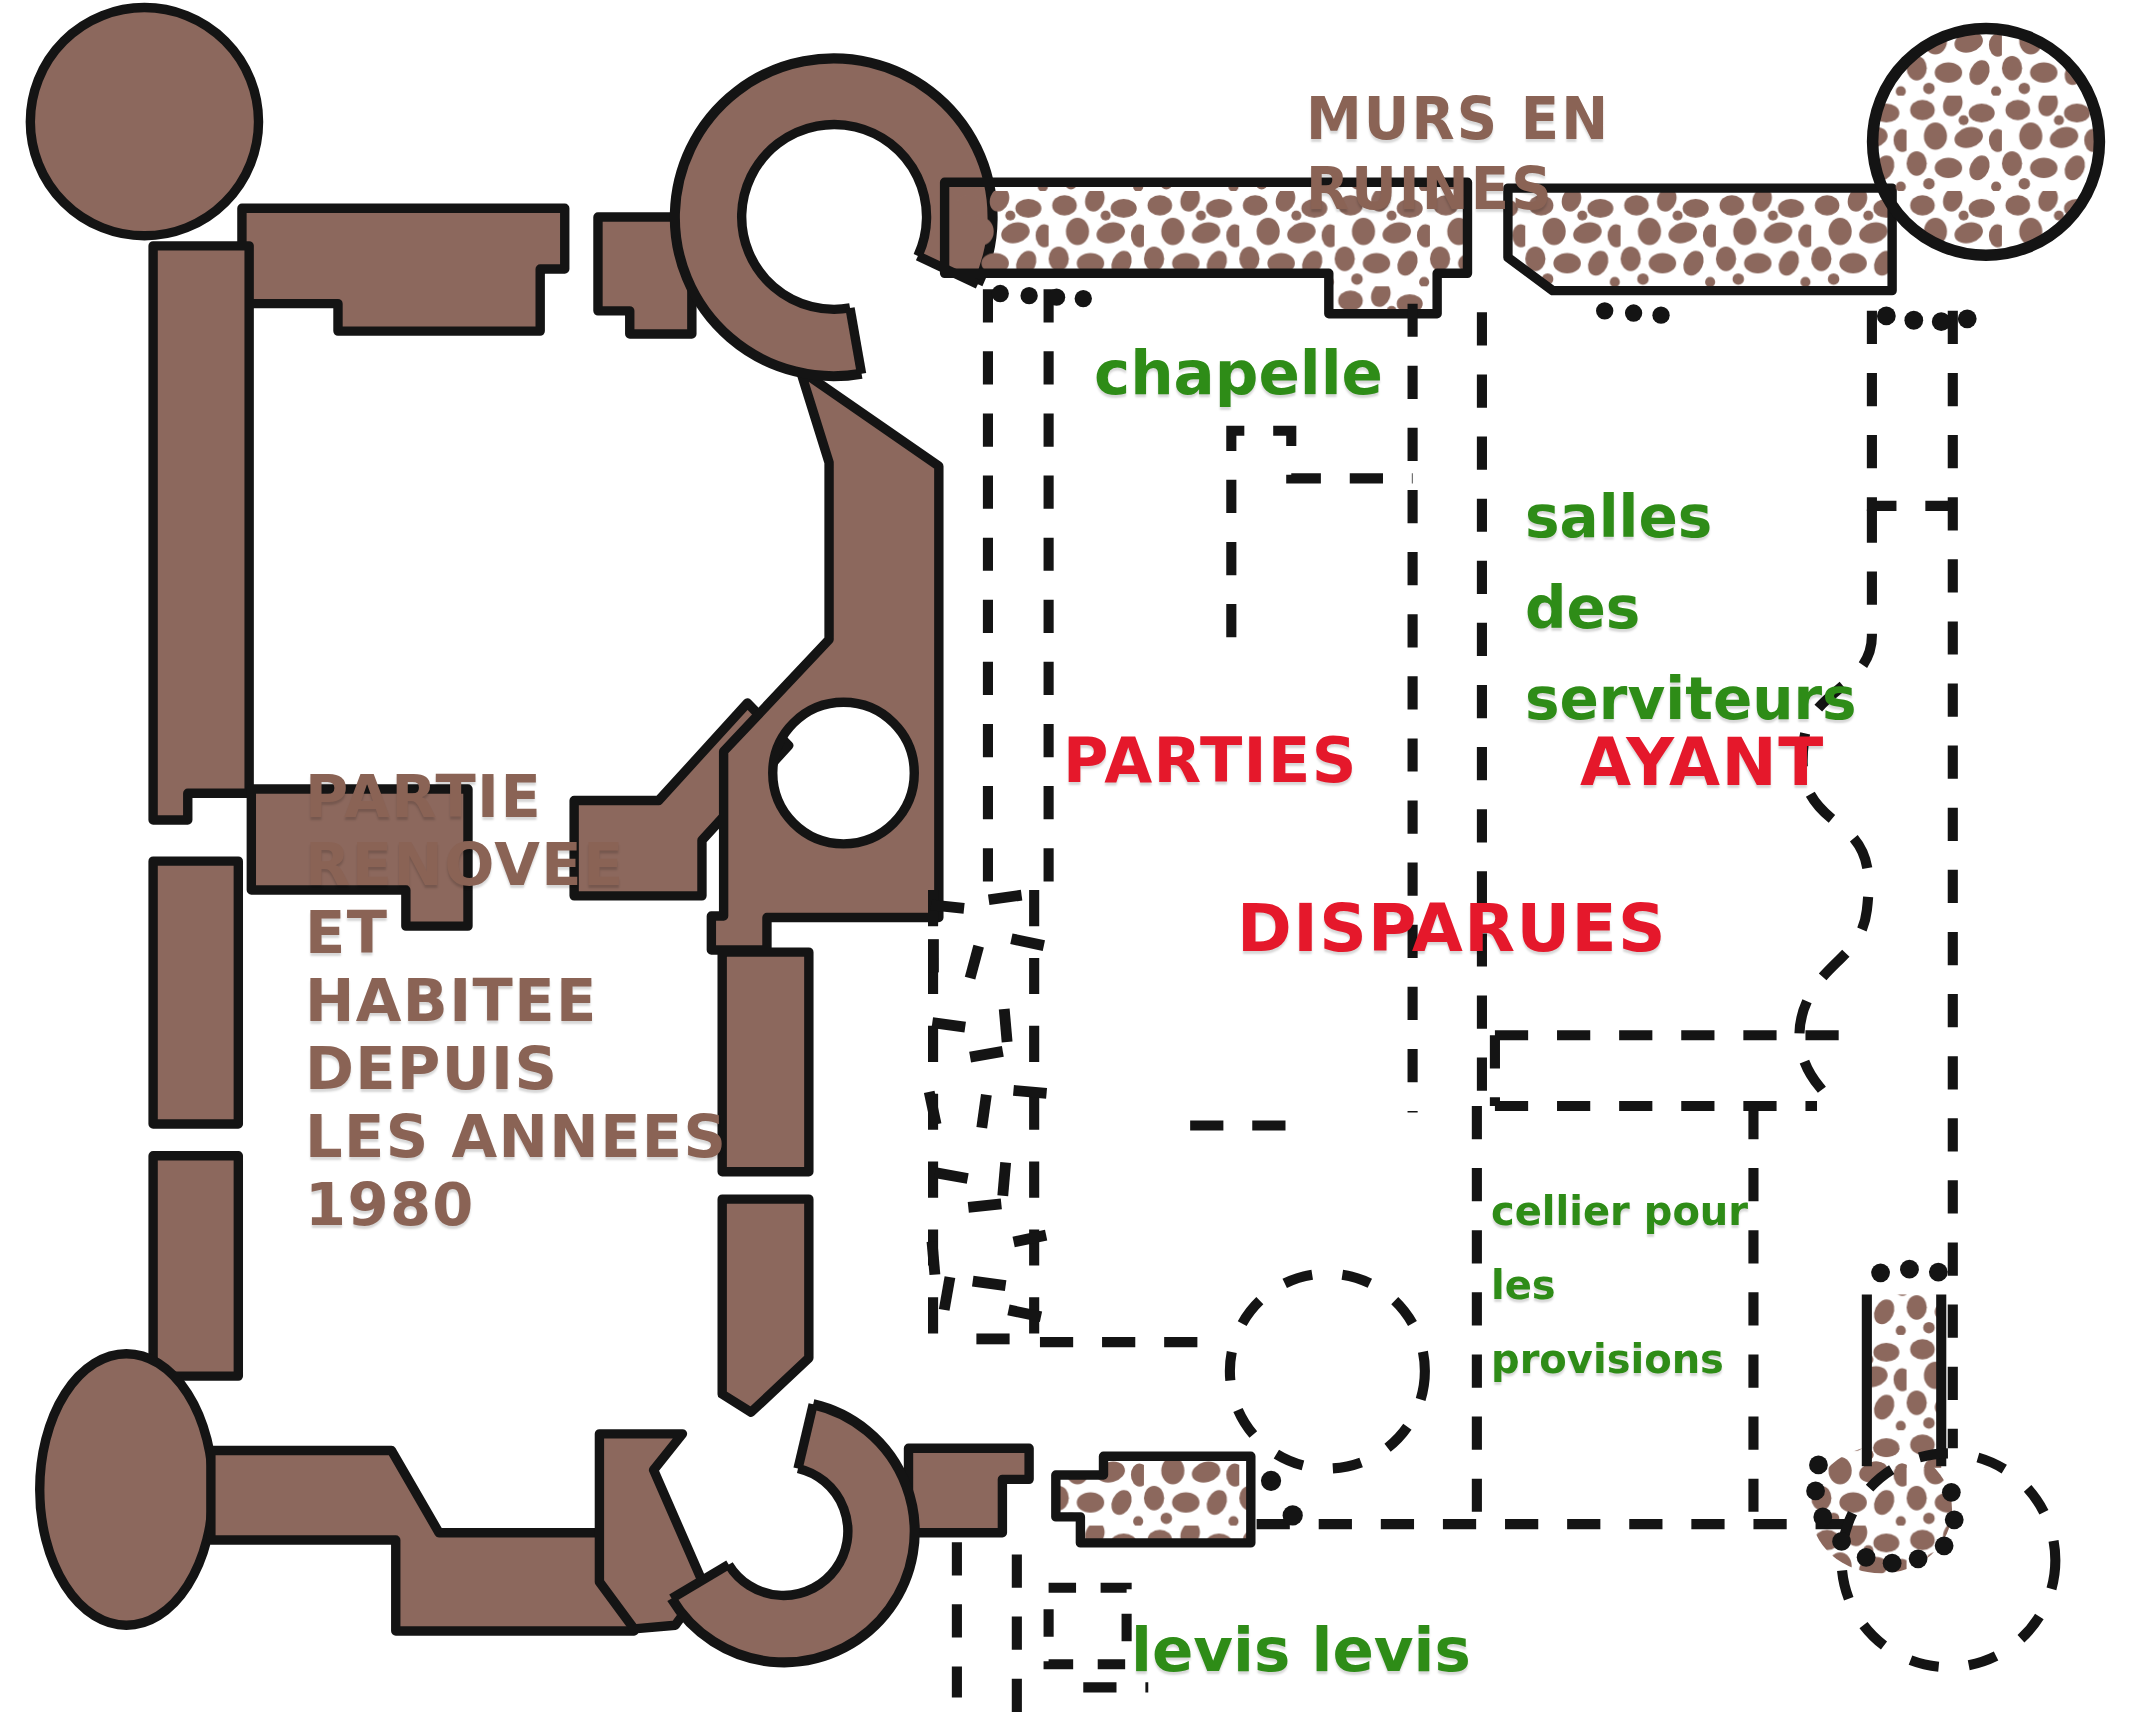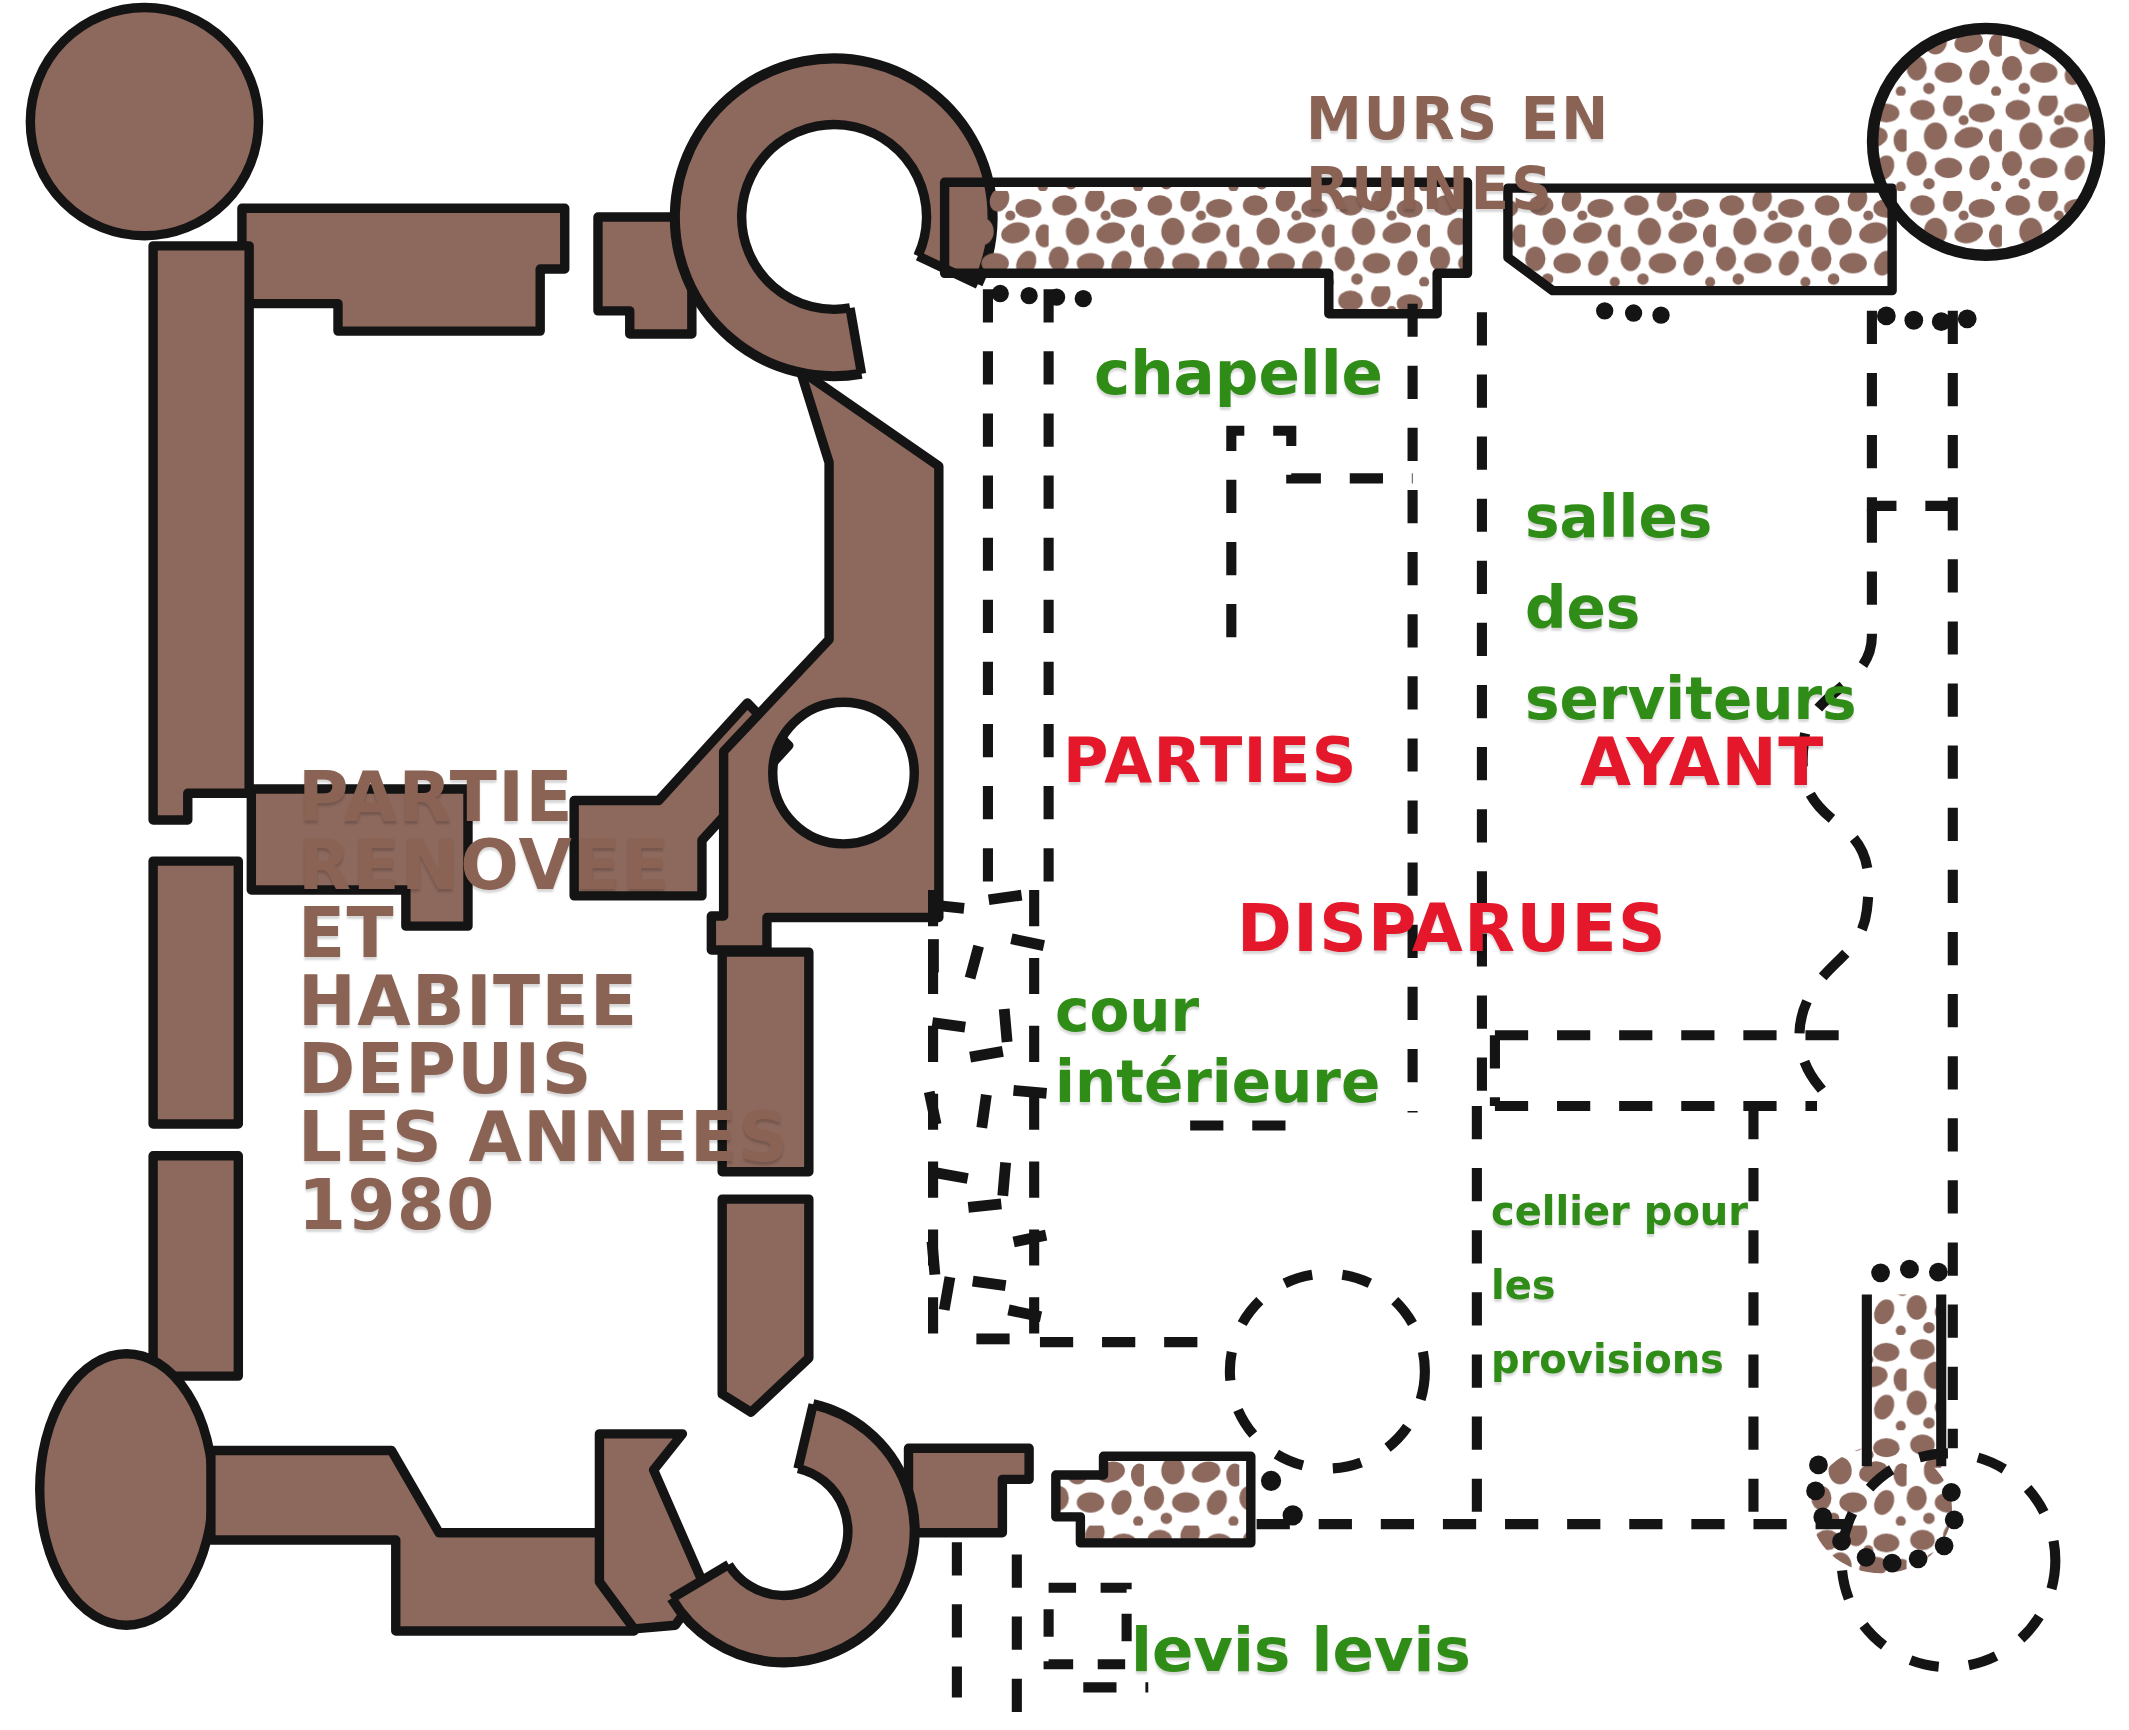--- a/index.html
+++ b/index.html
@@ -10,21 +10,21 @@
   html,body{width:2129px;height:1731px;background:var(--background);
     font-family:"DejaVu Sans", sans-serif;overflow:hidden}
   .canvas{position:relative;width:1860px;height:1731px}
   svg.plan{position:absolute;left:0;top:0}
   .lbl{position:absolute;font-weight:bold;white-space:pre-line;line-height:1.18;
        text-shadow:0 2.9px 2.2px rgba(0,0,0,.16)}
   .lbl-green{color:var(--green)}
   .lbl-red{color:var(--red);letter-spacing:1.4px}
   .lbl-brown{color:var(--brown-text)}
   .lbl-murs{left:1306px;top:84px;font-size:59px;letter-spacing:2.2px;transform:scaleX(.95);transform-origin:left top}
-  .lbl-renovated{left:298px;top:763px;font-size:69px;line-height:68px;letter-spacing:1.4px}
+  .lbl-renovated{left:305px;top:763px;font-size:59px;line-height:68px;letter-spacing:1.4px}
   .lbl-parties{left:1063px;top:724px;font-size:62px}
   .lbl-ayant{left:1580px;top:724px;font-size:66px}
   .lbl-disparues{left:1237px;top:890px;font-size:66px}
   .lbl-chapelle{left:1094px;top:337px;font-size:61px}
   .lbl-salles{left:1525px;top:472px;font-size:58px;line-height:91px}
   .lbl-cour{left:1055px;top:976px;font-size:58px;line-height:71px}
   .lbl-cellier{left:1491px;top:1174px;font-size:40px;line-height:74px}
   .lbl-pont{left:1131px;top:1614px;font-size:61px}
 </style>
 </head>
@@ -190,20 +190,18 @@
 DEPUIS
 LES ANNEES
 1980</div>
   <div class="lbl lbl-red lbl-parties">PARTIES</div>
   <div class="lbl lbl-red lbl-disparues">DISPARUES</div>
   <div class="lbl lbl-red lbl-ayant">AYANT</div>
   <div class="lbl lbl-green lbl-salles">salles
 des
 serviteurs</div>
   <div class="lbl lbl-green lbl-chapelle">chapelle</div>
-  <div class="lbl lbl-green lbl-cour">cour
-intérieure</div>
   <div class="lbl lbl-green lbl-cellier">cellier pour
 les
 provisions</div>
   <div class="lbl lbl-green lbl-pont">levis levis</div>
 </div>
 
 
 </body></html>

